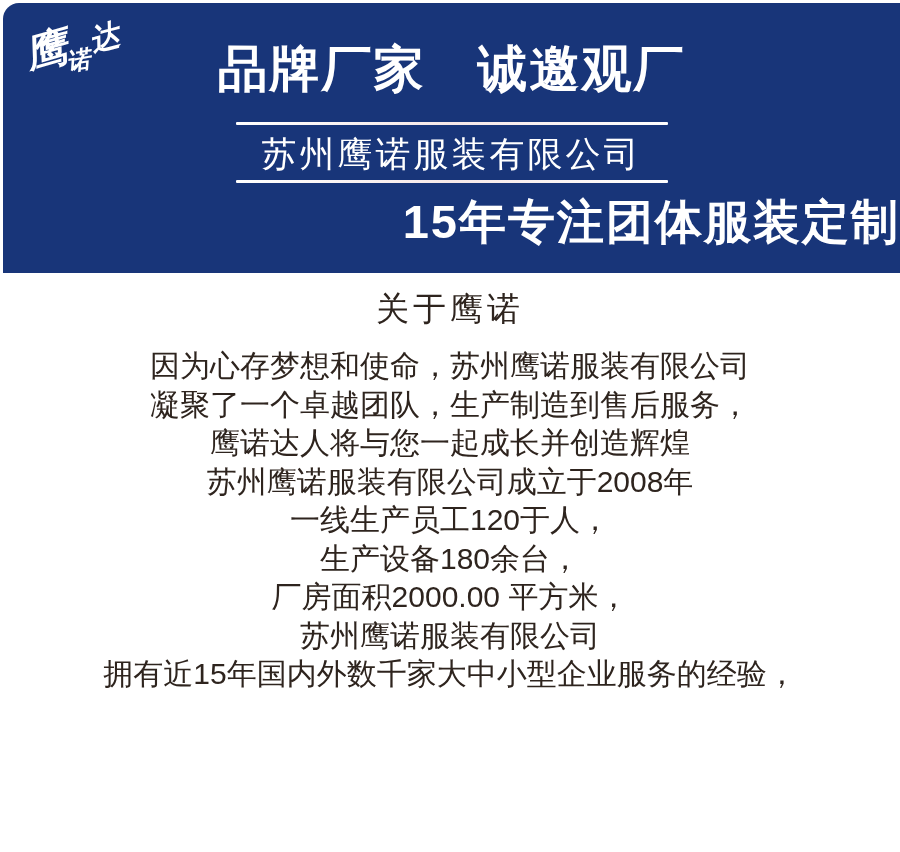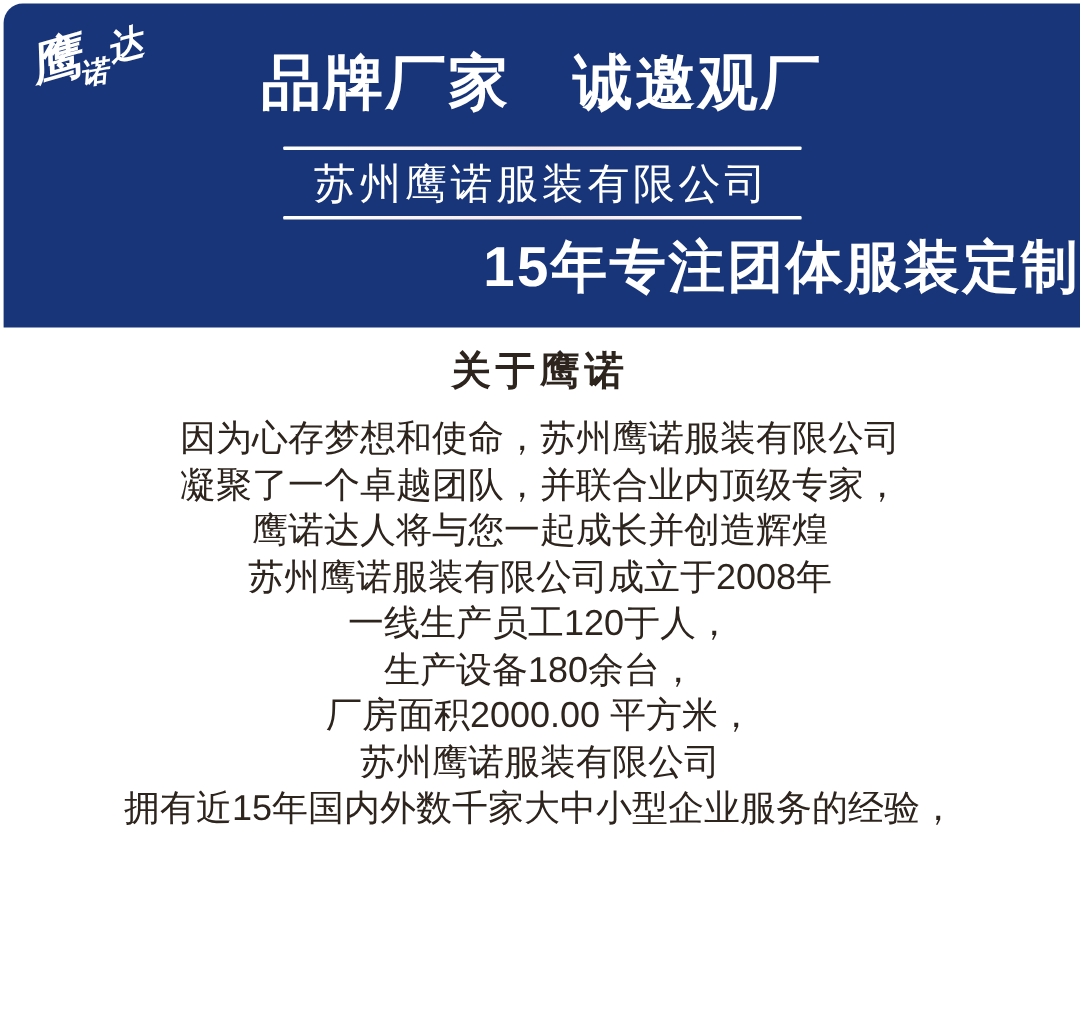--- a/index.html
+++ b/index.html
@@ -84,21 +84,21 @@
 
   
   .about {
     padding-top: 19px;
     text-align: center;
     color: #2e241e;
   }
   .about-heading {
     font-size: 33px;
     line-height: 34px;
-    font-weight: 700;
+    font-weight: 400;
     letter-spacing: 4px;
     margin-bottom: 21px;
   }
   .about-line {
     font-size: 30px;
     line-height: 38.5px;
     font-weight: 500;
     white-space: nowrap;
   }
 </style>
@@ -120,21 +120,21 @@
 
     <div class="rule rule-bottom"></div>
 
     <div class="tagline">15年专注团体服装定制</div>
   </header>
 
   <main class="about">
     <h2 class="about-heading">关于鹰诺</h2>
     <div>
       <div class="about-line">因为心存梦想和使命，苏州鹰诺服装有限公司</div>
-      <div class="about-line">凝聚了一个卓越团队，并联合业内顶级专家，</div>
+      <div class="about-line">凝聚了一个卓越团队，生产制造到售后服务，</div>
       <div class="about-line">鹰诺达人将与您一起成长并创造辉煌</div>
       <div class="about-line">苏州鹰诺服装有限公司成立于2008年</div>
       <div class="about-line">一线生产员工120于人，</div>
       <div class="about-line">生产设备180余台，</div>
       <div class="about-line">厂房面积2000.00 平方米，</div>
       <div class="about-line">苏州鹰诺服装有限公司</div>
       <div class="about-line">拥有近15年国内外数千家大中小型企业服务的经验，</div>
     </div>
   </main>
 

